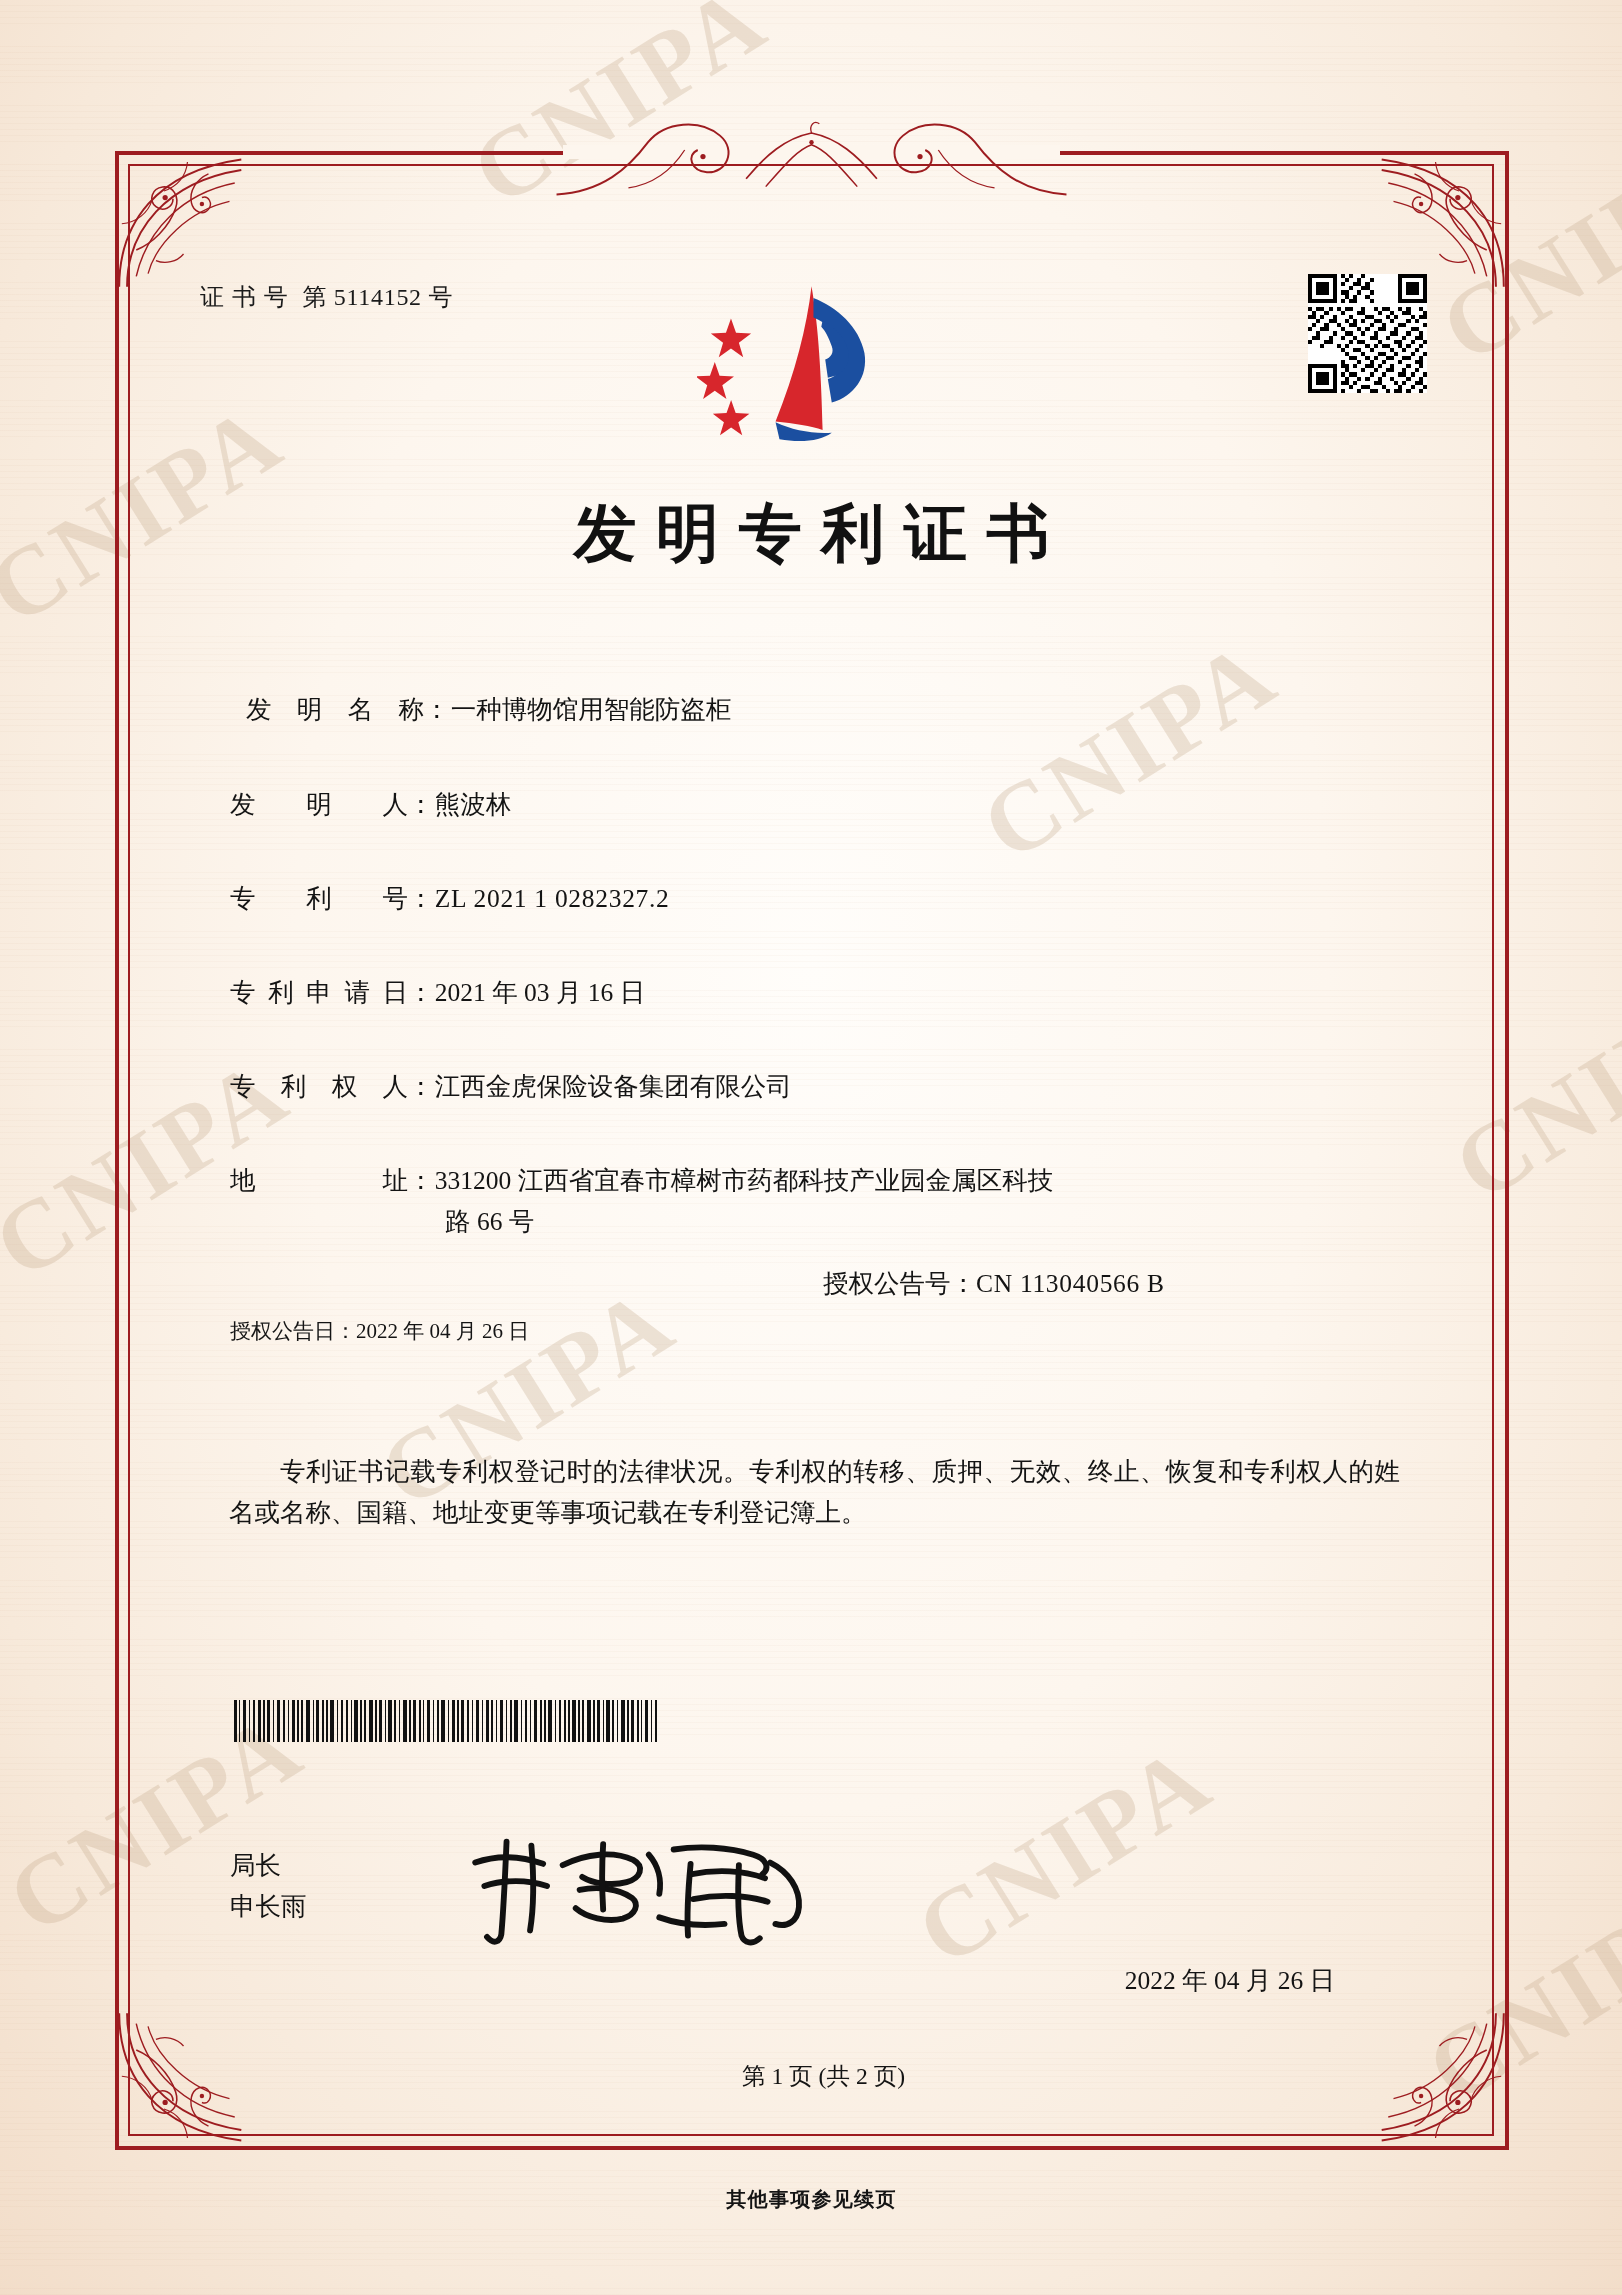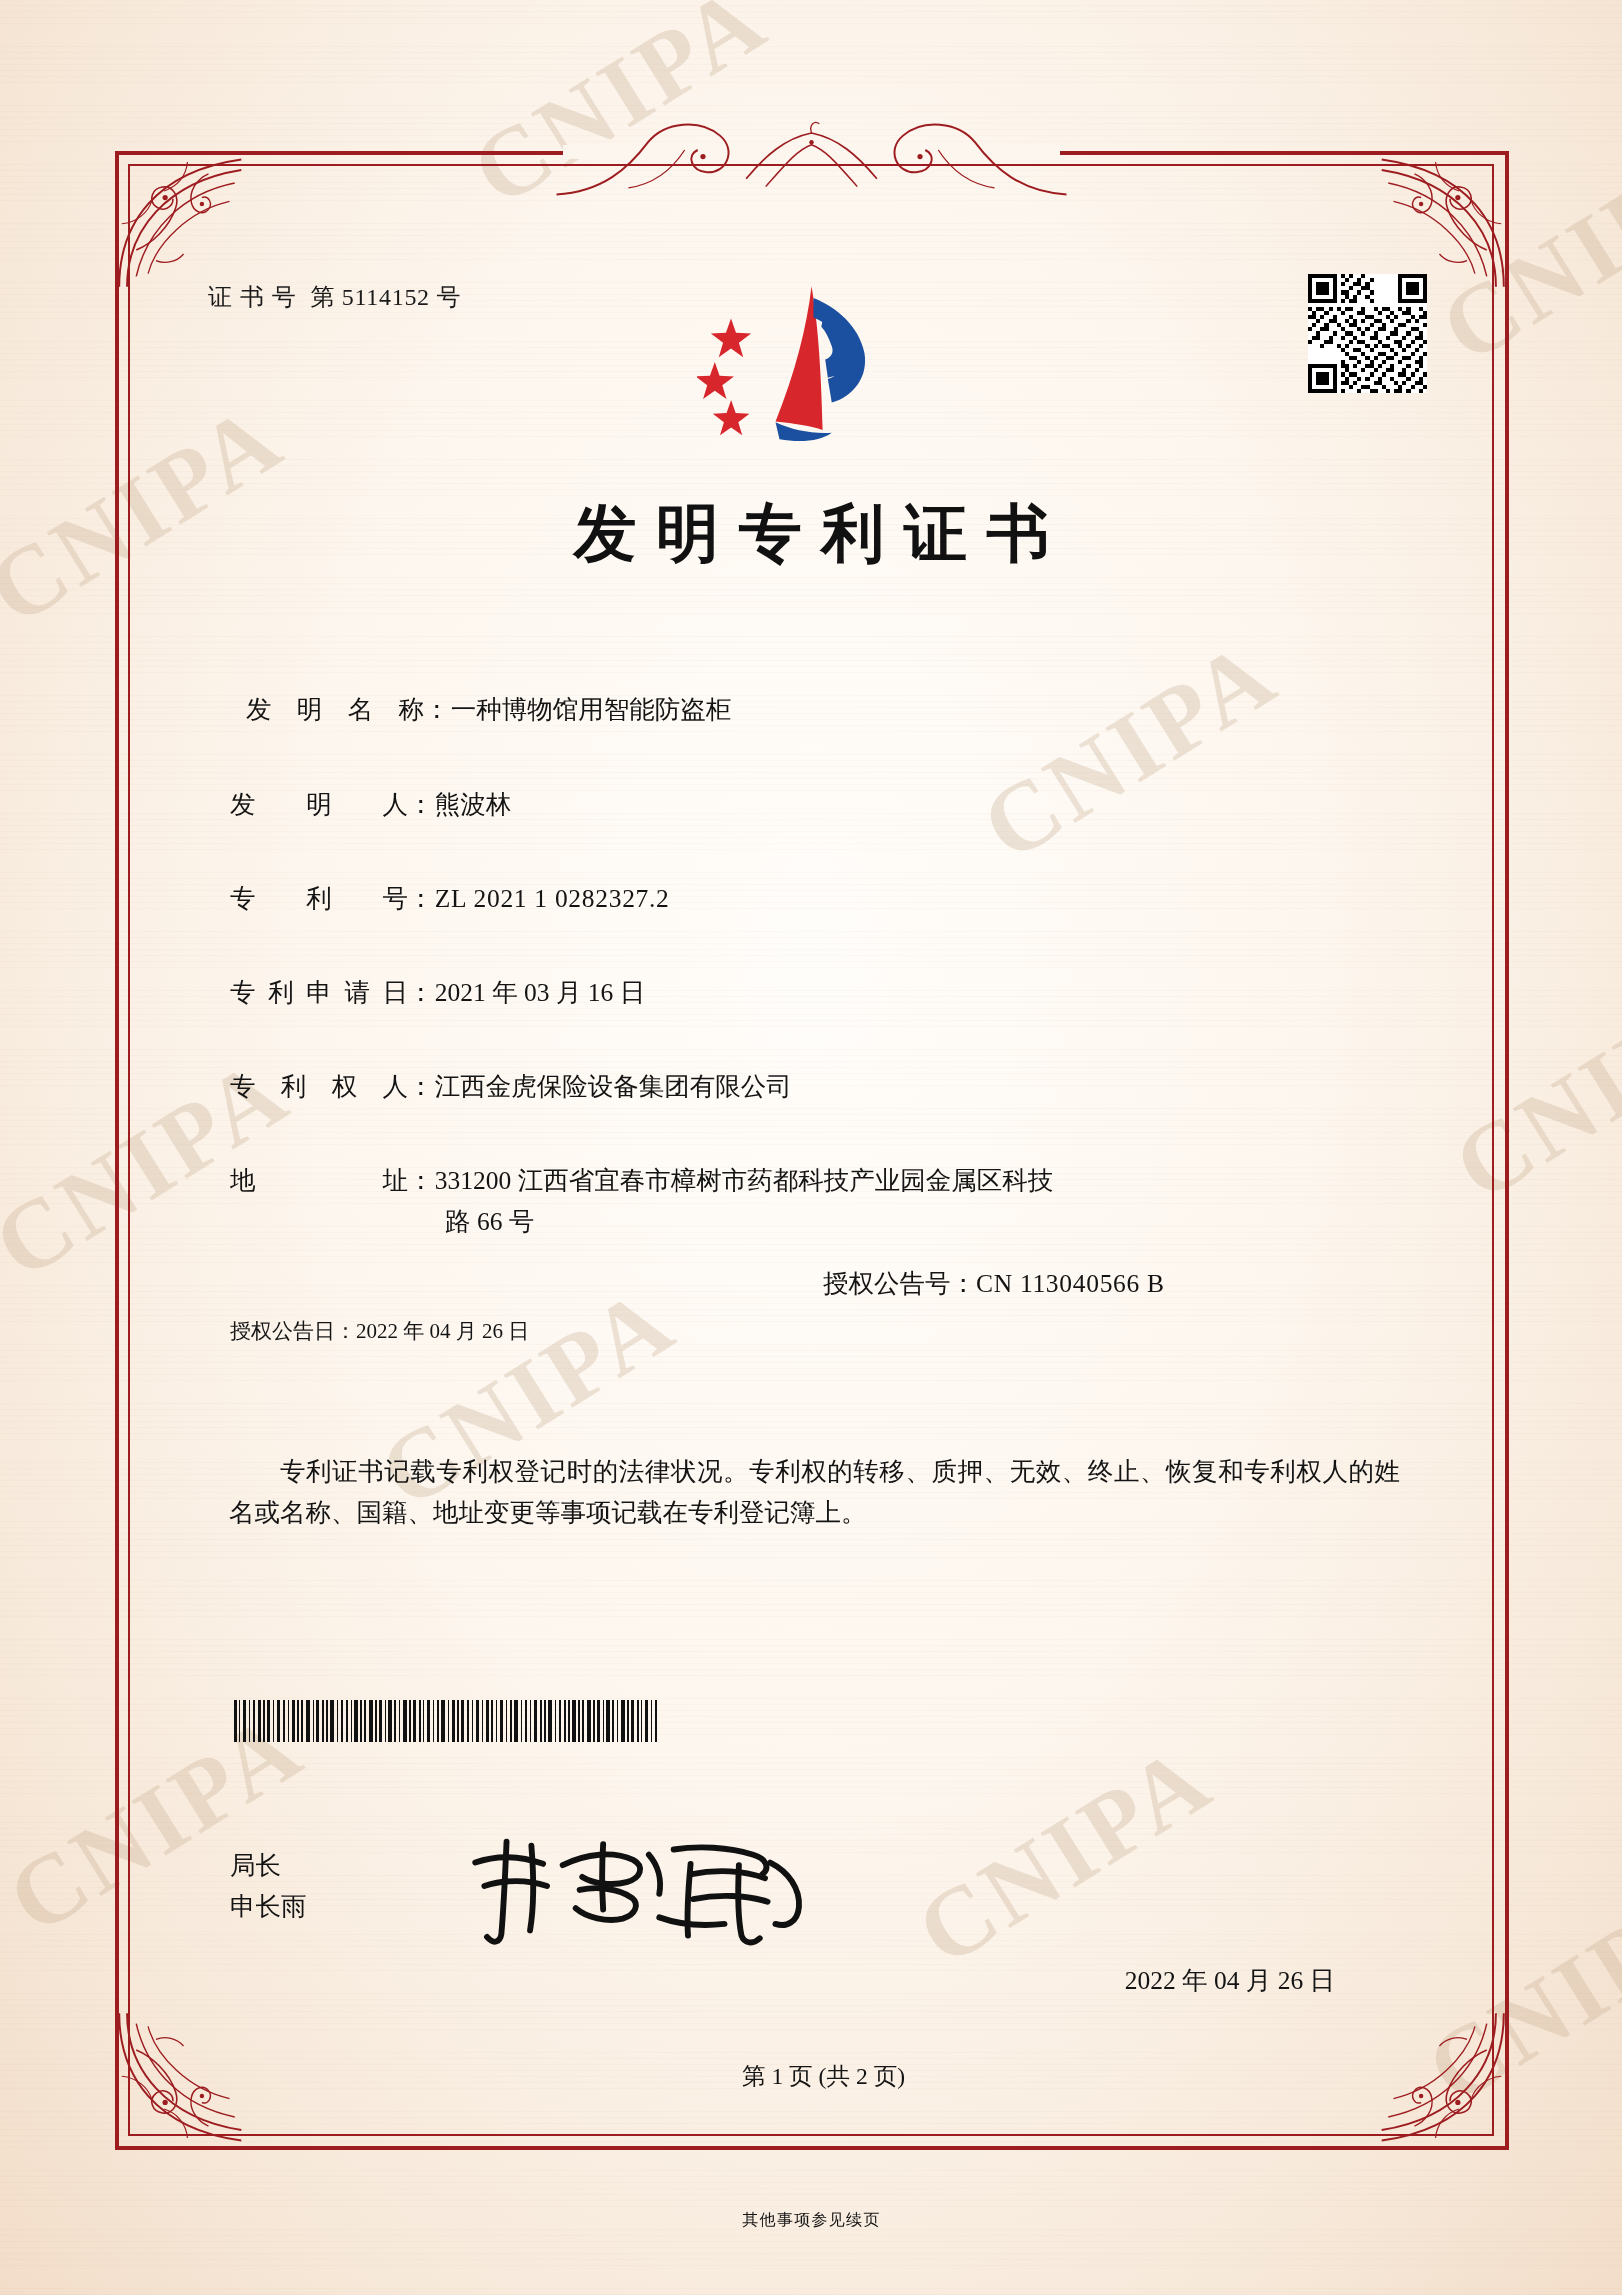--- a/index.html
+++ b/index.html
@@ -89,21 +89,21 @@
     left: 563px;
     top: 145px;
     width: 497px;
     height: 14.4px;
     background: #fdf6ee;
   }
 
   
   #cert-no {
     position: absolute;
-    left: 208px;
+    left: 200px;
     top: 281px;
     font-size: 24px;
     color: #1a1a1a;
     letter-spacing: 0.7px;
     white-space: nowrap;
   }
   #cert-no .lbl { letter-spacing: 7.9px; }
 
   #logo {
     position: absolute;
@@ -219,25 +219,24 @@
     text-align: center;
     font-size: 23.6px;
     color: #141414;
   }
   #footer-note {
     position: absolute;
     top: 2186px;
     left: 0;
     width: 100%;
     text-align: center;
-    font-size: 16px;
-    font-weight: 400;
+    font-size: 20px;
+    font-weight: 700;
     color: #141414;
     letter-spacing: 1.3px;
-    margin-top: 24px;
   }
 </style>
 </head>
 <body>
 
 <div id="page">
 
   <div id="texture"></div>
 
   <div class="wm" style="left:-26px;  top:458px;  font-size:98px;">CNIPA</div>

